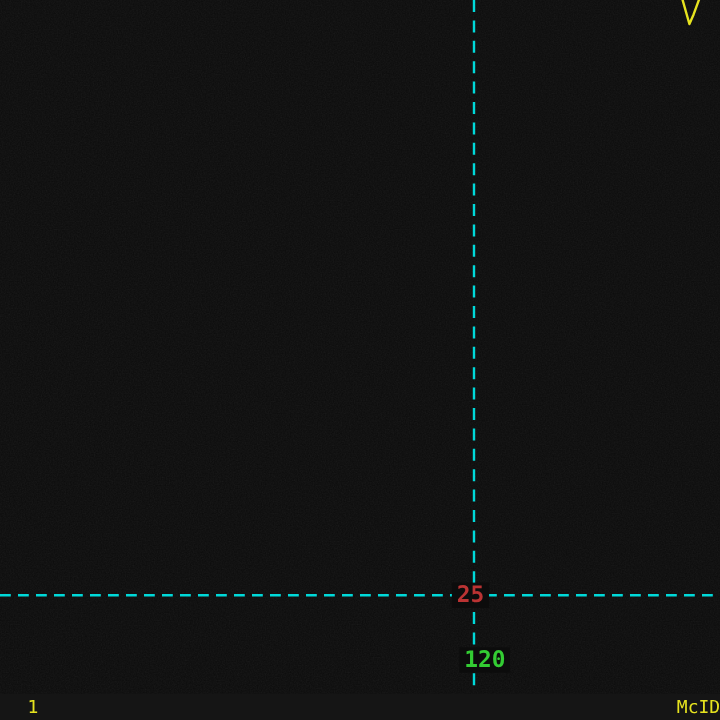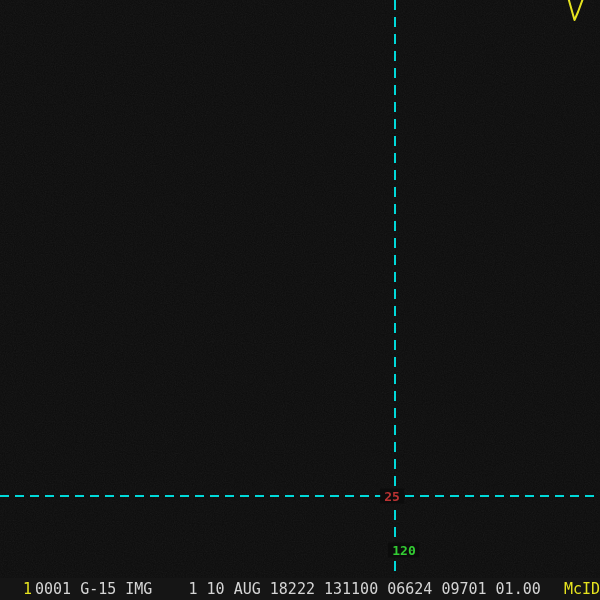--- a/index.html
+++ b/index.html
@@ -14,21 +14,21 @@
   .overlay {
     position: absolute;
     left: 0; top: 0;
     width: 600px; height: 600px;
   }
   .readout-label {
     position: absolute;
     transform: translate(-50%, -50%);
     background: #0c0c0c;
     padding: 1px 4px;
-    font-size: 13px;
+    font-size: 19px;
     font-weight: bold;
     line-height: 1;
     white-space: pre;
   }
   .readout-value { left: 392px; top: 496px; }
   .readout-line  { left: 404px; top: 550px; }
   .statusbar {
     position: absolute;
     left: 0; bottom: 0;
     width: 600px; height: 22px;
@@ -66,17 +66,16 @@
 
     <path d="M 568 -3 L 574.5 20 L 578 12 L 583.5 -3" stroke-width="2" fill="none" stroke-linejoin="round" stroke="#e6e31f"></path>
   </svg>
 
   <div class="readout-label readout-value" style="color: rgb(187, 51, 51);">25</div>
 
   <div class="readout-label readout-line" style="color: rgb(51, 204, 51);">120</div>
 
   <div class="statusbar">
     <span class="sb-frame" style="color: rgb(230, 227, 31);">1</span>
-    <span class="sb-main">0001 G-15 IMG    1 10 AUG 18222 131100 06624 09701 01.00</span>
     <span class="sb-brand" style="color: rgb(230, 227, 31); margin-left: 36px;">McIDAS</span>
   </div>
 
 </div>
 
 </body></html>

